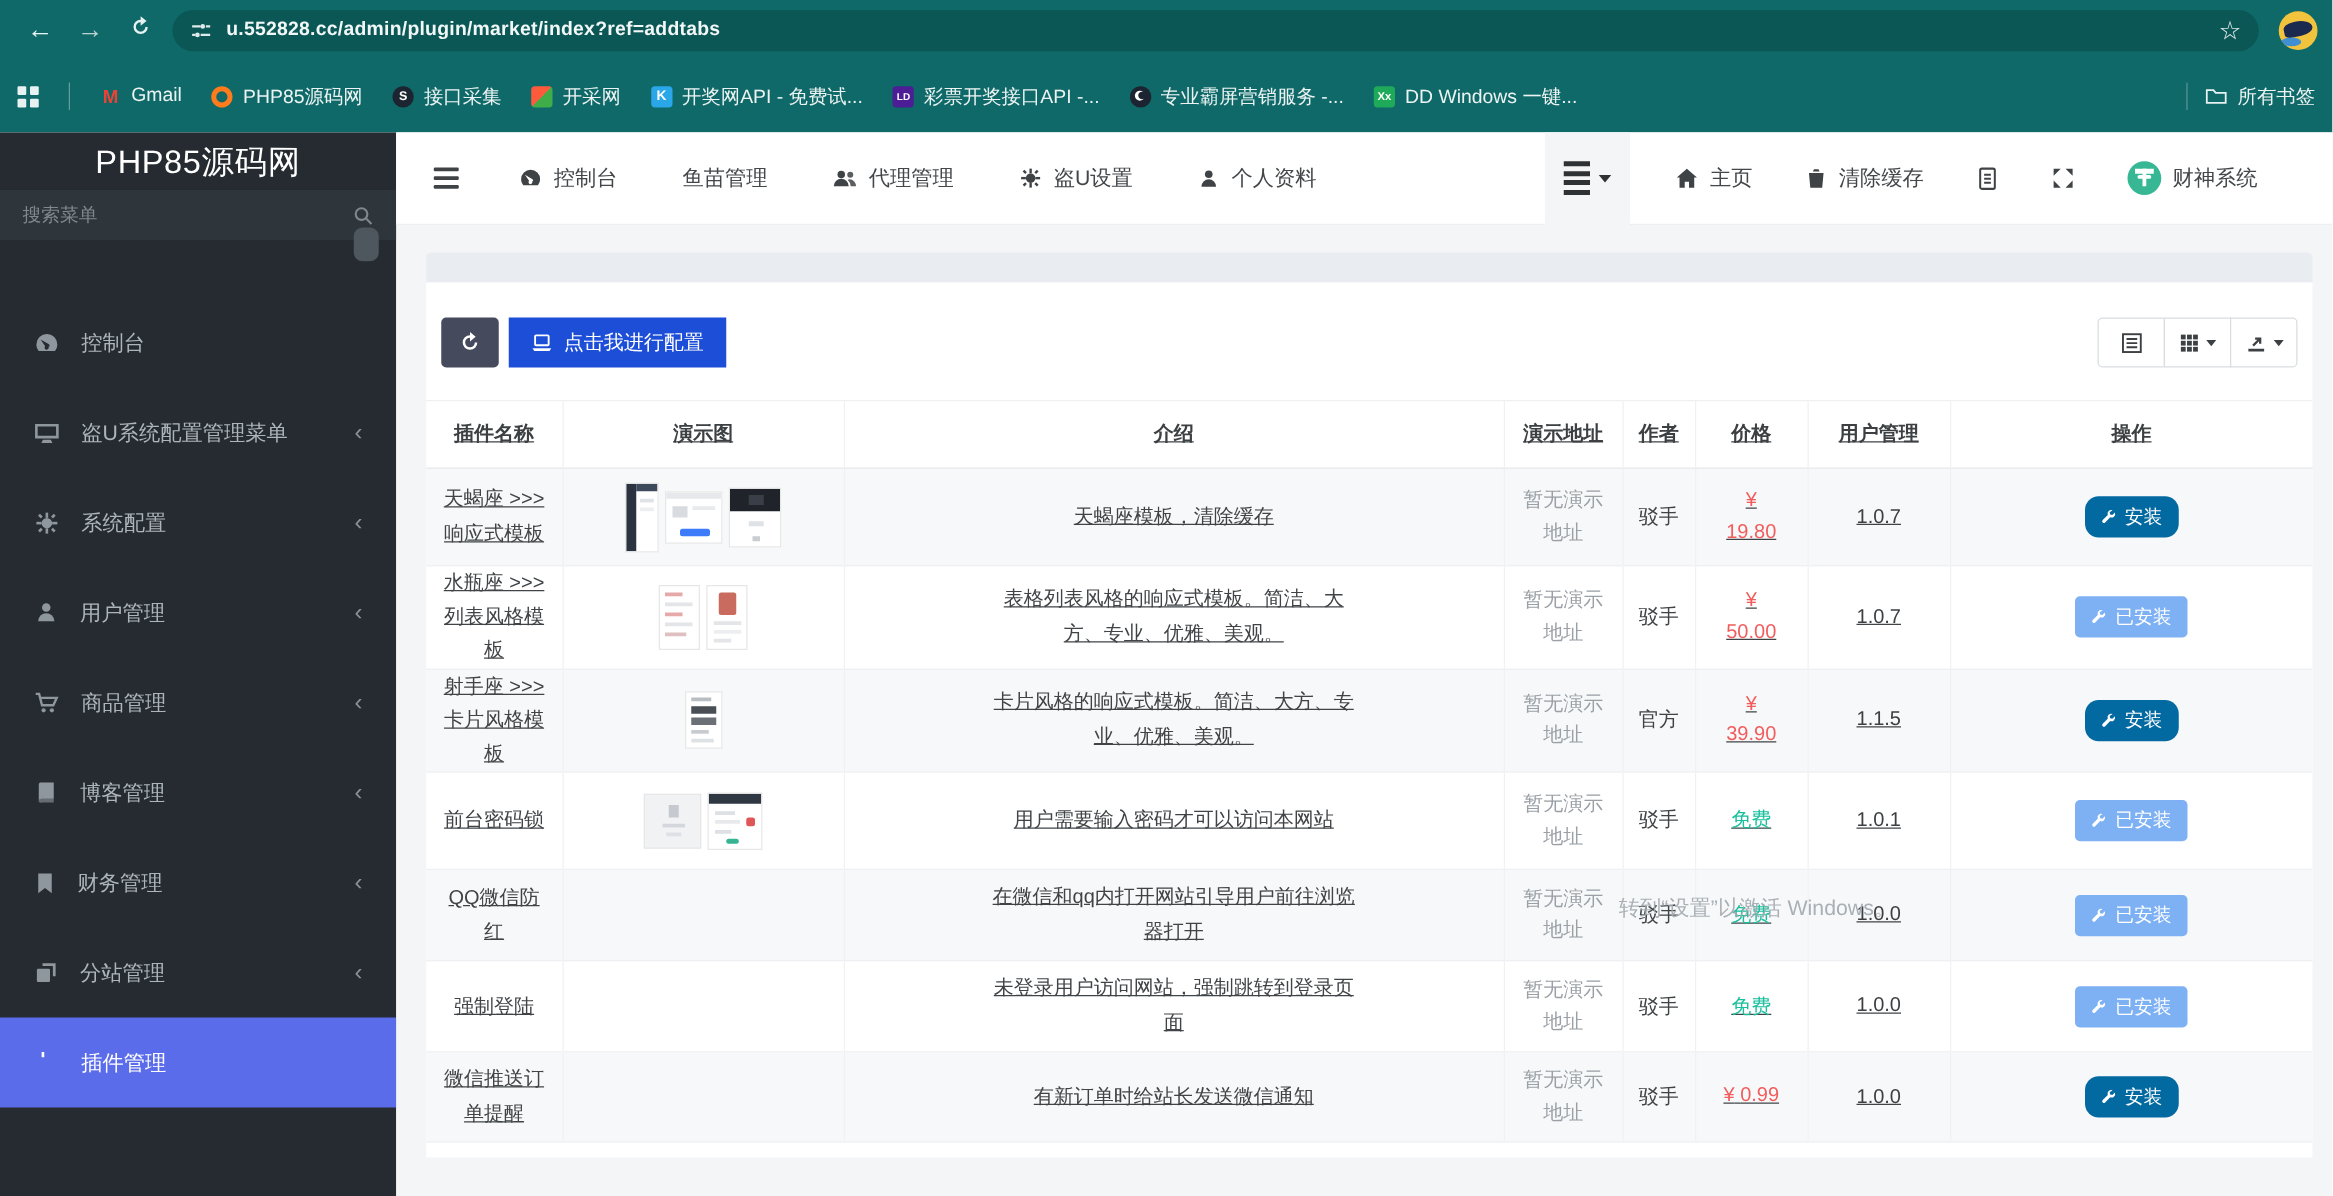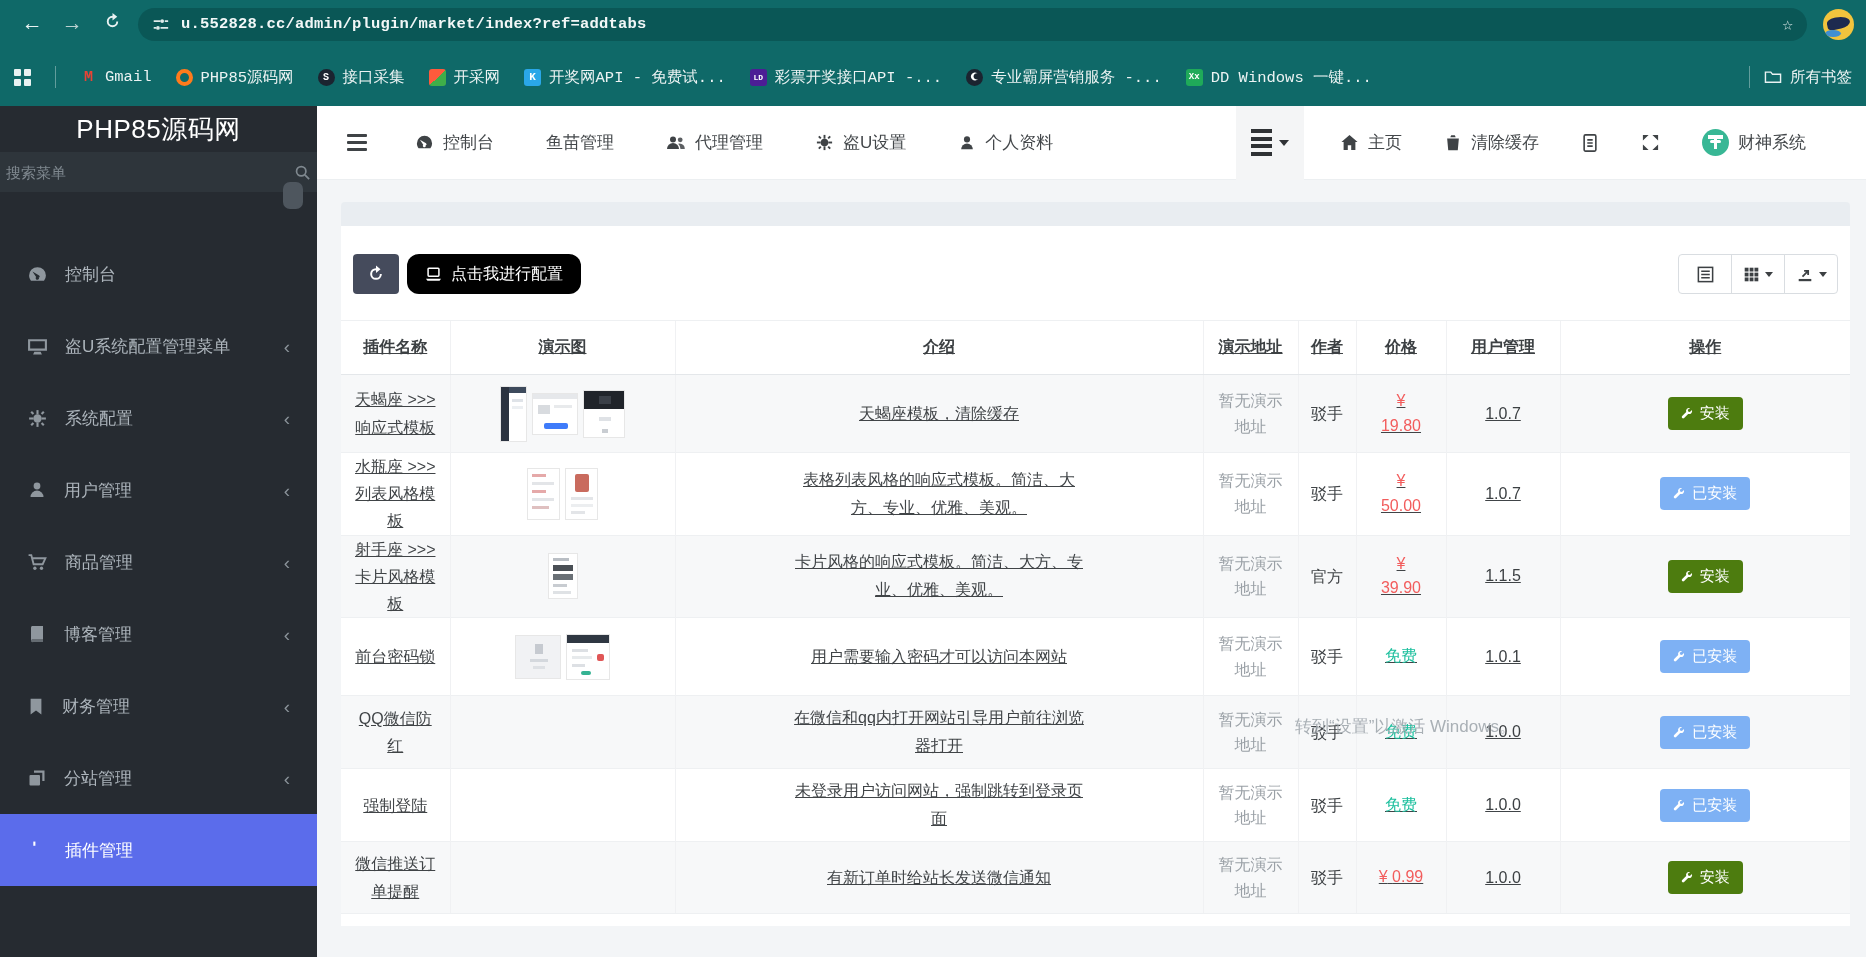--- a/index.html
+++ b/index.html
@@ -1,20 +1,20 @@
 <!DOCTYPE html>
 <html lang="zh"><head>
 <meta charset="utf-8">
 <style>
   * { margin:0; padding:0; box-sizing:border-box; }
   html,body { width:1866px; height:957px; overflow:hidden;
     font-family:"Liberation Sans", sans-serif; background:#fff; position:relative; }
 
   
-  .chrome { position:absolute; left:0; top:0; width:100%; height:106px; background:#0f6968;font-family:Liberation Mono, monospace; }
+  .chrome { position:absolute; left:0; top:0; width:100%; height:106px; background:#0f6968; }
   .chrome-toolbar { height:48px; display:flex; align-items:center; padding:0 12px; }
   .nav-glyph { color:#e9f2f2; font-size:21px; width:40px; text-align:center; cursor:default; }
   .nav-glyph.back::before { content:"\2190"; }
   .nav-glyph.fwd::before { content:"\2192"; color:#bcd2d2; }
   .url-pill { flex:1; height:33px; margin:0 10px 0 6px; background:#0a5756; border-radius:17px;
     display:flex; align-items:center; padding:0 14px; }
   .url-text { flex:1; color:#f2f7f7; font-size:15.5px; font-weight:bold; letter-spacing:.2px;
     white-space:nowrap; overflow:hidden; }
   .star::before { content:"\2606"; color:#d7e4e4; font-size:18px; }
   .avatar { width:31px; height:31px; border-radius:50%; background:#f2c43d; position:relative;
@@ -40,21 +40,21 @@
   .fv-ld { background:#4c1d95; color:#fff; font-size:8px; }
   .fv-dd { background:#1faa59; color:#fff; font-size:9px; }
   .bm-right { margin-left:auto; display:flex; align-items:center; gap:14px; overflow:hidden; }
   .folder-svg { stroke:#e9f2f2; fill:none; stroke-width:1.6; }
 
   
   .sidebar { position:absolute; left:0; top:106px; width:317px; bottom:0; background:#262b31; }
   .logo { height:44px; line-height:46px; text-align:center; color:#fff; font-size:26px;
     letter-spacing:.5px; }
   .search-box { margin-top:2px; height:40px; background:#2e353b; display:flex; align-items:center;
-    padding:0 6px; }
+    padding:0 18px; }
   .search-box input { flex:1; background:transparent; border:0; outline:none; color:#98a1a8;
     font-size:15px; font-family:inherit; }
   .search-box input::placeholder { color:#7f888f; }
   .search-svg { stroke:#7f888f; fill:none; stroke-width:2; }
   .menu { padding-top:46px; }
   .menu-item { height:72px; display:flex; align-items:center; padding:0 27px; gap:17px;
     color:#adb5bc; font-size:17px; cursor:default; }
   .menu-item svg { flex:0 0 auto; fill:#8f979e; }
   .menu-item .stroke-ic { fill:none; stroke:#8f979e; stroke-width:1.8; }
   .chev { margin-left:auto; color:#8a9299; font-size:19px; line-height:1; }
@@ -88,21 +88,21 @@
   .usdt .t1 { left:6px; top:6px; width:15px; height:3.5px; }
   .usdt .t2 { left:11.7px; top:6px; width:3.6px; height:14px; }
   .usdt .t3 { left:8px; top:11px; width:11px; height:2.5px; border-radius:2px; }
 
   .content { padding:22px 16px 0 24px; }
   .panel-heading { height:24px; background:#e9edf1; border-radius:4px 4px 0 0; }
   .panel-body { background:#fff; padding:28px 0 0 0; min-height:700px; position:relative; }
   .toolbar-row { display:flex; align-items:flex-start; margin:0 12px 26px 12px; }
   .btn-refresh { width:46px; height:40px; background:#454b5c; border:0; border-radius:4px;
     display:flex; align-items:center; justify-content:center; margin-right:8px; cursor:pointer; }
-  .btn-config { height:40px; background:#000000; color:#fff; border:0; border-radius:12px;
+  .btn-config { height:40px; background:#1d4ed8; color:#fff; border:0; border-radius:0;
     padding:0 18px; font-size:16px; display:flex; align-items:center; gap:9px; cursor:pointer;
     font-family:inherit; }
   .view-group { margin-left:auto; display:flex; }
   .view-btn { width:54px; height:40px; background:#fff; border:1px solid #d9dde1;
     display:flex; align-items:center; justify-content:center; gap:5px; cursor:pointer; }
   .view-btn + .view-btn { margin-left:-1px; }
   .view-btn:first-child { border-radius:4px 0 0 4px; }
   .view-btn:last-child { border-radius:0 4px 4px 0; }
   .view-btn svg { fill:#3c4043; }
   .view-btn .stroke-ic { fill:none; stroke:#3c4043; stroke-width:1.6; }
@@ -123,21 +123,21 @@
   .intro-inner { max-width:292px; margin:0 auto; line-height:1.75; }
   .muted { color:#9aa0a6; line-height:1.6; display:inline-block; max-width:74px; }
   .author { line-height:1.7; display:inline-block; max-width:40px; }
   .price-red { color:#f25c5c; line-height:1.55; }
   .price-red .sym, .price-red .val { display:block; }
   .price-red.inline .sym, .price-red.inline .val { display:inline; }
   .price-free { color:#1bbf9d; }
   .ver { color:#3c4043; }
   .btn-act { border:0; border-radius:4px; color:#fff; font-size:15px; padding:7px 13px;
     display:inline-flex; align-items:center; gap:6px; cursor:pointer; font-family:inherit; }
-  .btn-install { background:#4d7c0f; }
+  .btn-install { background:#0369a1;border-radius:11px; }
   .btn-installed { background:#7eb1f4; }
 
   
   .shots { display:flex; align-items:center; justify-content:center; gap:5px; }
   .shot { position:relative; background:#fff; border:1px solid #e7e7e7; display:inline-block;
     overflow:hidden; }
   .shot i { position:absolute; display:block; }
 
   
   .watermark { position:absolute; left:1295px; top:708px; color:#a3aab0; pointer-events:none;

